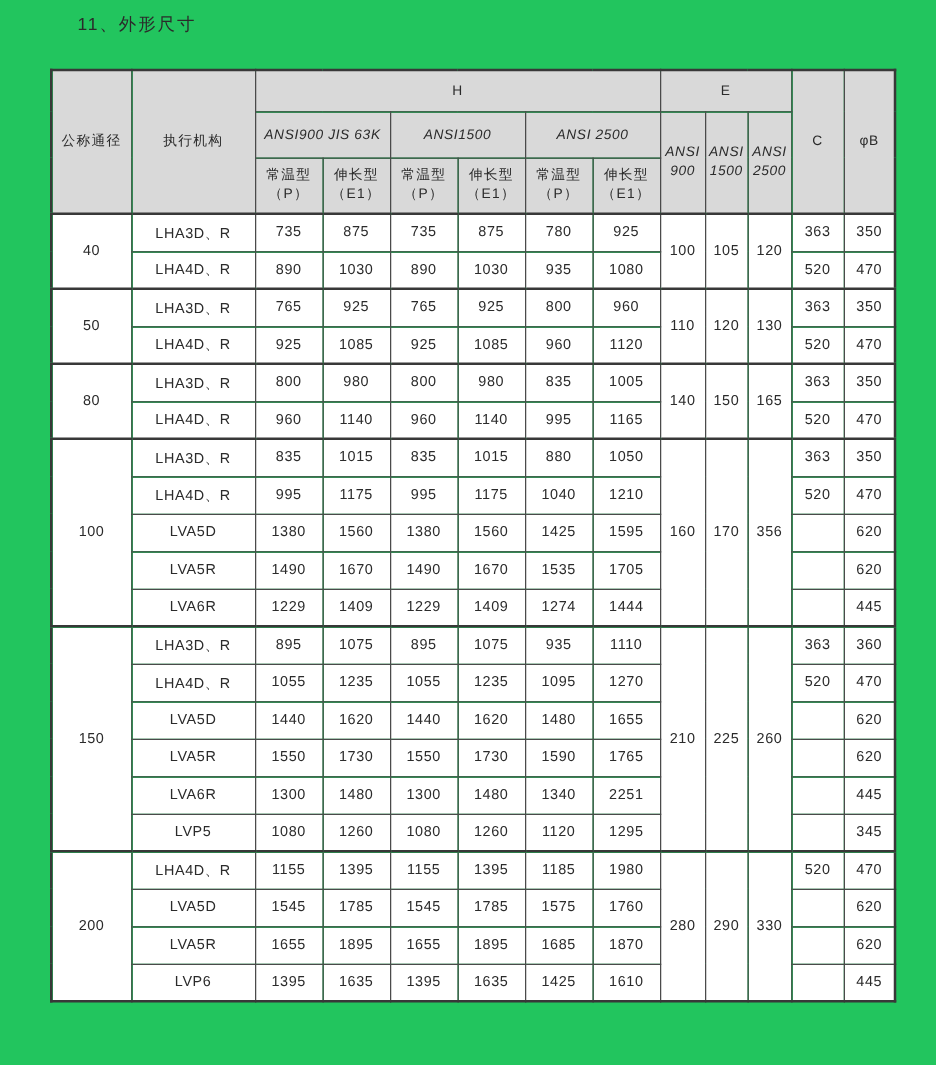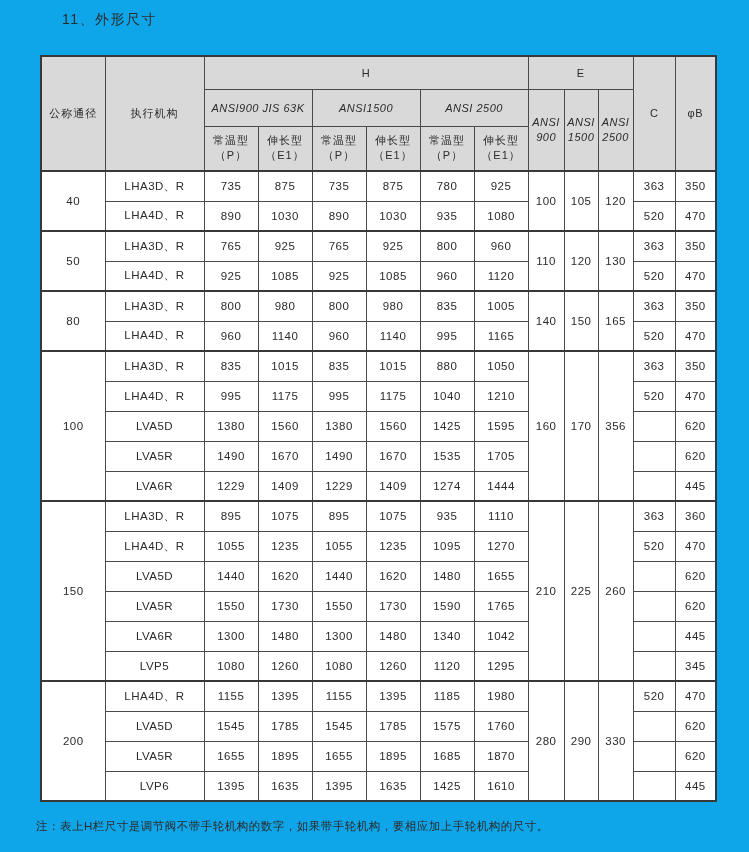--- a/index.html
+++ b/index.html
@@ -4,21 +4,21 @@
 <style>
   * { margin: 0; padding: 0; box-sizing: border-box; }
   html, body { background: #ffffff; }
   body {
     width: 749px; height: 852px;
     font-family: "Liberation Sans", "DejaVu Sans", sans-serif;
     color: #2e2e2e;
     position: relative;
     overflow: hidden;
   }
-  .page { position: absolute; inset: 0; background: #0ea5e9; }
+  .page { position: absolute; inset: 0; background: #22c55e; }
 
   .title {
     position: absolute; left: 62px; top: 11px;
     font-size: 14px; letter-spacing: 1.5px; color: #2b2b2b;
   }
   .unit-label {
     position: absolute; right: 36px; top: 54px;
     font-size: 11px; color: #2b2b2b;
   }
 
@@ -328,21 +328,21 @@
           <td></td>
           <td>620</td>
         </tr>
         <tr>
           <td>LVA6R</td>
           <td>1300</td>
           <td>1480</td>
           <td>1300</td>
           <td>1480</td>
           <td>1340</td>
-          <td>1042</td>
+          <td>2251</td>
           <td></td>
           <td>445</td>
         </tr>
         <tr>
           <td>LVP5</td>
           <td>1080</td>
           <td>1260</td>
           <td>1080</td>
           <td>1260</td>
           <td>1120</td>
@@ -394,15 +394,14 @@
           <td>1395</td>
           <td>1635</td>
           <td>1425</td>
           <td>1610</td>
           <td></td>
           <td>445</td>
         </tr>
       </tbody>
   </table>
 
-  <div class="note">注：表上H栏尺寸是调节阀不带手轮机构的数字，如果带手轮机构，要相应加上手轮机构的尺寸。</div>
 
 </div>
 
 </body></html>

